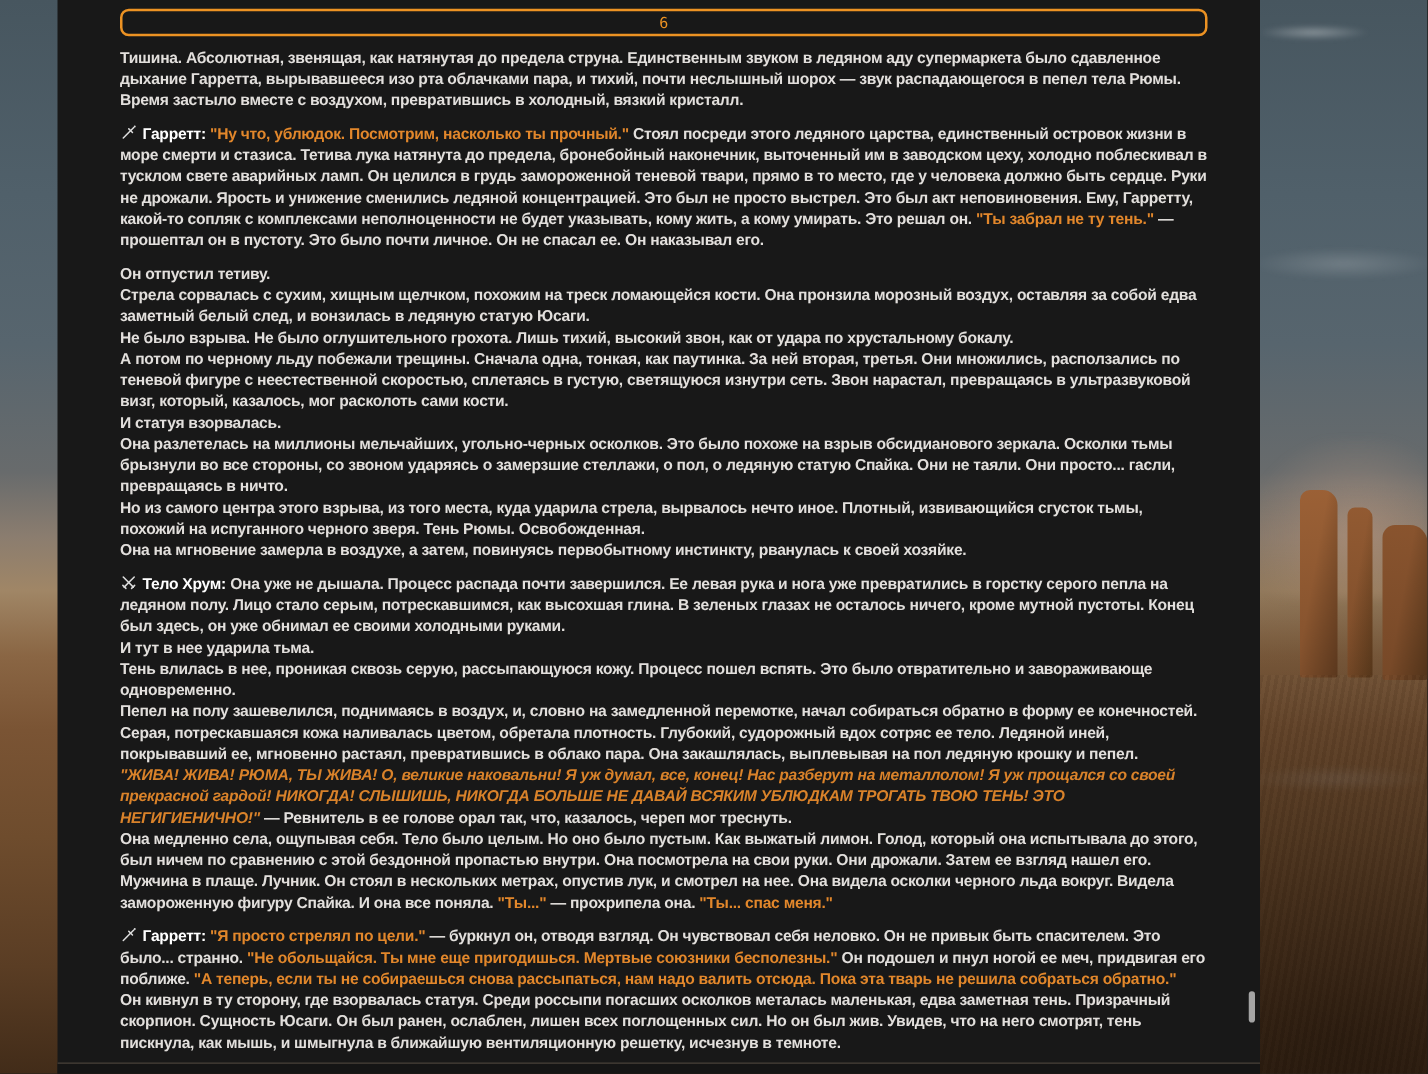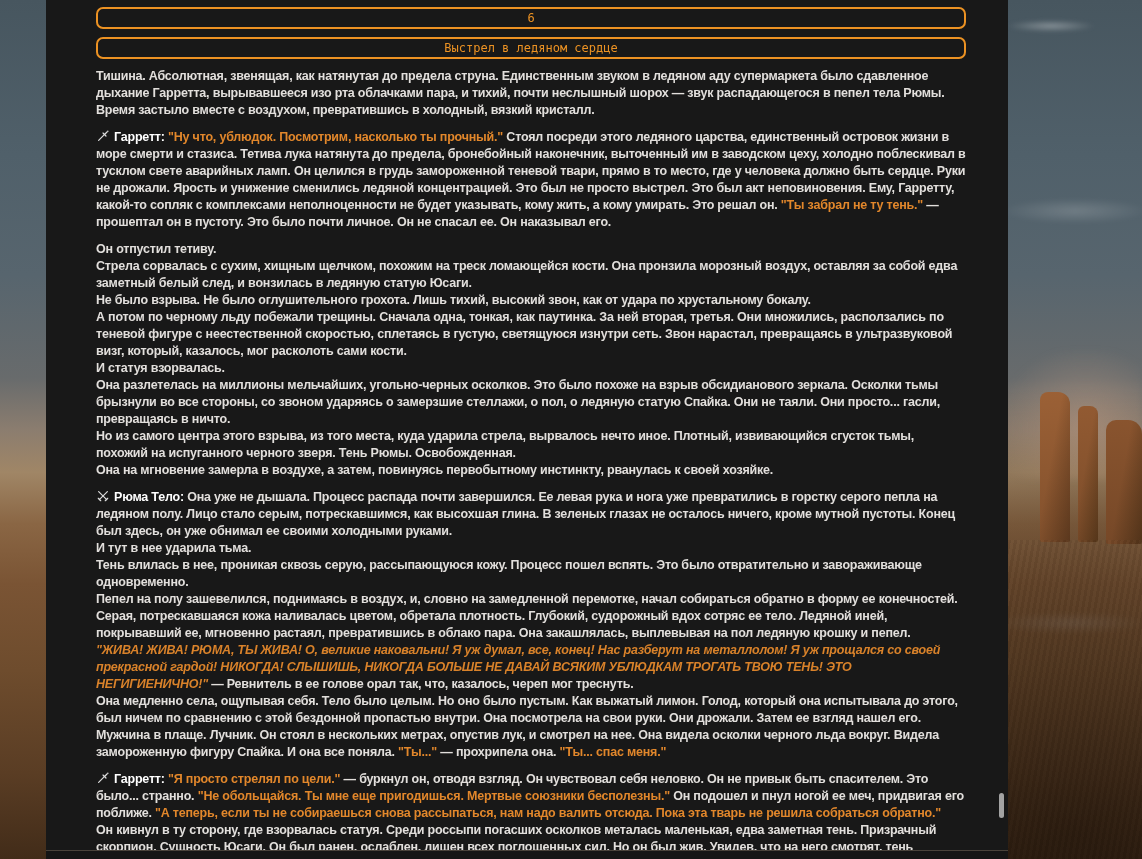--- a/index.html
+++ b/index.html
@@ -68,23 +68,20 @@
   <div class="cloud c3"></div>
   <div class="terrain-tex"></div>
   <div class="terrain-shade"></div>
 </div>
 
 <div class="panel">
   <div class="content">
     <div class="hbox">
       <span>6</span>
     </div>
-    <div class="hbox">
-      <span>Выстрел в ледяном сердце</span>
-    </div>
     <div class="story">
         <div class="block"><span class="seg-text">Тишина. Абсолютная, звенящая, как натянутая до предела струна. Единственным звуком в ледяном аду супермаркета было сдавленное дыхание Гарретта, вырывавшееся изо рта облачками пара, и тихий, почти неслышный шорох — звук распадающегося в пепел тела Рюмы. Время застыло вместе с воздухом, превратившись в холодный, вязкий кристалл.</span></div>
         <div class="block"><span class="msg-icon"><svg width="14" height="14" viewBox="0 0 16 16" fill="none" stroke="#dcdcdc" stroke-width="1.4" stroke-linecap="round">
               <path d="M3 13 L9.8 6.2"></path>
               <path d="M8 4.6 L11.4 8"></path>
               <path d="M10.3 5.7 L12.6 3.4"></path>
               <circle cx="13.5" cy="2.5" r="0.9" fill="#dcdcdc" stroke="none"></circle>
             </svg></span><span class="seg-speaker">Гарретт: </span><span class="seg-quote">"Ну что, ублюдок. Посмотрим, насколько ты прочный." </span><span class="seg-text">Стоял посреди этого ледяного царства, единственный островок жизни в море смерти и стазиса. Тетива лука натянута до предела, бронебойный наконечник, выточенный им в заводском цеху, холодно поблескивал в тусклом свете аварийных ламп. Он целился в грудь замороженной теневой твари, прямо в то место, где у человека должно быть сердце. Руки не дрожали. Ярость и унижение сменились ледяной концентрацией. Это был не просто выстрел. Это был акт неповиновения. Ему, Гарретту, какой-то сопляк с комплексами неполноценности не будет указывать, кому жить, а кому умирать. Это решал он. </span><span class="seg-quote">"Ты забрал не ту тень."</span><span class="seg-text"> — прошептал он в пустоту. Это было почти личное. Он не спасал ее. Он наказывал его.</span></div>
         <div class="block"><span class="seg-text">Он отпустил тетиву.
 Стрела сорвалась с сухим, хищным щелчком, похожим на треск ломающейся кости. Она пронзила морозный воздух, оставляя за собой едва заметный белый след, и вонзилась в ледяную статую Юсаги.
@@ -92,21 +89,21 @@
 А потом по черному льду побежали трещины. Сначала одна, тонкая, как паутинка. За ней вторая, третья. Они множились, расползались по теневой фигуре с неестественной скоростью, сплетаясь в густую, светящуюся изнутри сеть. Звон нарастал, превращаясь в ультразвуковой визг, который, казалось, мог расколоть сами кости.
 И статуя взорвалась.
 Она разлетелась на миллионы мельчайших, угольно-черных осколков. Это было похоже на взрыв обсидианового зеркала. Осколки тьмы брызнули во все стороны, со звоном ударяясь о замерзшие стеллажи, о пол, о ледяную статую Спайка. Они не таяли. Они просто... гасли, превращаясь в ничто.
 Но из самого центра этого взрыва, из того места, куда ударила стрела, вырвалось нечто иное. Плотный, извивающийся сгусток тьмы, похожий на испуганного черного зверя. Тень Рюмы. Освобожденная.
 Она на мгновение замерла в воздухе, а затем, повинуясь первобытному инстинкту, рванулась к своей хозяйке.</span></div>
         <div class="block"><span class="msg-icon"><svg width="14" height="14" viewBox="0 0 16 16" fill="none" stroke="#dcdcdc" stroke-width="1.4" stroke-linecap="round">
               <path d="M3 3 L12.2 12.2"></path>
               <path d="M13 3 L3.8 12.2"></path>
               <path d="M10.6 13.4 L13.4 10.6"></path>
               <path d="M2.6 10.6 L5.4 13.4"></path>
-            </svg></span><span class="seg-speaker">Рюма Тело: </span><span class="seg-text">Она уже не дышала. Процесс распада почти завершился. Ее левая рука и нога уже превратились в горстку серого пепла на ледяном полу. Лицо стало серым, потрескавшимся, как высохшая глина. В зеленых глазах не осталось ничего, кроме мутной пустоты. Конец был здесь, он уже обнимал ее своими холодными руками.
+            </svg></span><span class="seg-speaker">Тело Хрум: </span><span class="seg-text">Она уже не дышала. Процесс распада почти завершился. Ее левая рука и нога уже превратились в горстку серого пепла на ледяном полу. Лицо стало серым, потрескавшимся, как высохшая глина. В зеленых глазах не осталось ничего, кроме мутной пустоты. Конец был здесь, он уже обнимал ее своими холодными руками.
 И тут в нее ударила тьма.
 Тень влилась в нее, проникая сквозь серую, рассыпающуюся кожу. Процесс пошел вспять. Это было отвратительно и завораживающе одновременно.
 Пепел на полу зашевелился, поднимаясь в воздух, и, словно на замедленной перемотке, начал собираться обратно в форму ее конечностей. Серая, потрескавшаяся кожа наливалась цветом, обретала плотность. Глубокий, судорожный вдох сотряс ее тело. Ледяной иней, покрывавший ее, мгновенно растаял, превратившись в облако пара. Она закашлялась, выплевывая на пол ледяную крошку и пепел.
 </span><span class="seg-shout">"ЖИВА! ЖИВА! РЮМА, ТЫ ЖИВА! О, великие наковальни! Я уж думал, все, конец! Нас разберут на металлолом! Я уж прощался со своей прекрасной гардой! НИКОГДА! СЛЫШИШЬ, НИКОГДА БОЛЬШЕ НЕ ДАВАЙ ВСЯКИМ УБЛЮДКАМ ТРОГАТЬ ТВОЮ ТЕНЬ! ЭТО НЕГИГИЕНИЧНО!"</span><span class="seg-text"> — Ревнитель в ее голове орал так, что, казалось, череп мог треснуть.
 Она медленно села, ощупывая себя. Тело было целым. Но оно было пустым. Как выжатый лимон. Голод, который она испытывала до этого, был ничем по сравнению с этой бездонной пропастью внутри. Она посмотрела на свои руки. Они дрожали. Затем ее взгляд нашел его. Мужчина в плаще. Лучник. Он стоял в нескольких метрах, опустив лук, и смотрел на нее. Она видела осколки черного льда вокруг. Видела замороженную фигуру Спайка. И она все поняла. </span><span class="seg-quote">"Ты..."</span><span class="seg-text"> — прохрипела она. </span><span class="seg-quote">"Ты... спас меня."</span></div>
         <div class="block"><span class="msg-icon"><svg width="14" height="14" viewBox="0 0 16 16" fill="none" stroke="#dcdcdc" stroke-width="1.4" stroke-linecap="round">
               <path d="M3 13 L9.8 6.2"></path>
               <path d="M8 4.6 L11.4 8"></path>
               <path d="M10.3 5.7 L12.6 3.4"></path>
               <circle cx="13.5" cy="2.5" r="0.9" fill="#dcdcdc" stroke="none"></circle>

